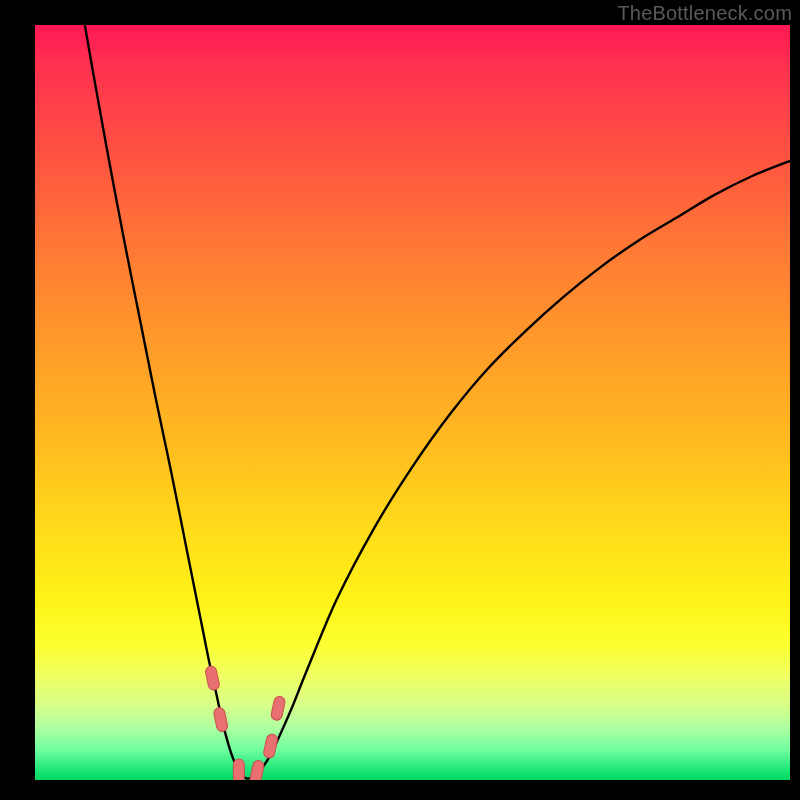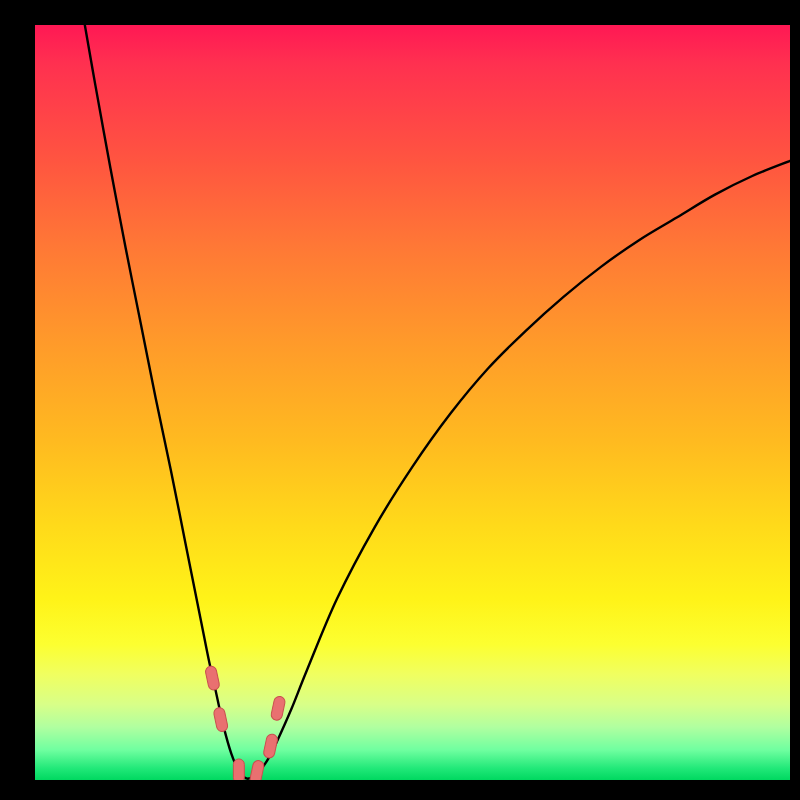--- a/index.html
+++ b/index.html
@@ -78,13 +78,14 @@
       <g id="markers">
           <rect x="171.92" y="641.08" width="11" height="24" rx="5.5" ry="5.5" fill="#e97070" stroke="#c94f4f" stroke-width="1" transform="rotate(-12 177.42 653.08)"></rect>
           <rect x="180.23" y="682.60" width="11" height="24" rx="5.5" ry="5.5" fill="#e97070" stroke="#c94f4f" stroke-width="1" transform="rotate(-12 185.73 694.60)"></rect>
           <rect x="198.35" y="733.94" width="11" height="24" rx="5.5" ry="5.5" fill="#e97070" stroke="#c94f4f" stroke-width="1" transform="rotate(0 203.85 745.94)"></rect>
           <rect x="216.47" y="735.45" width="11" height="24" rx="5.5" ry="5.5" fill="#e97070" stroke="#c94f4f" stroke-width="1" transform="rotate(12 221.97 747.45)"></rect>
           <rect x="230.06" y="709.02" width="11" height="24" rx="5.5" ry="5.5" fill="#e97070" stroke="#c94f4f" stroke-width="1" transform="rotate(12 235.56 721.02)"></rect>
           <rect x="237.61" y="671.27" width="11" height="24" rx="5.5" ry="5.5" fill="#e97070" stroke="#c94f4f" stroke-width="1" transform="rotate(12 243.11 683.27)"></rect>
         </g>
     </svg>
   </div>
+  <div class="watermark">TheBottleneck.com</div>
 </div>
 
 </body></html>

